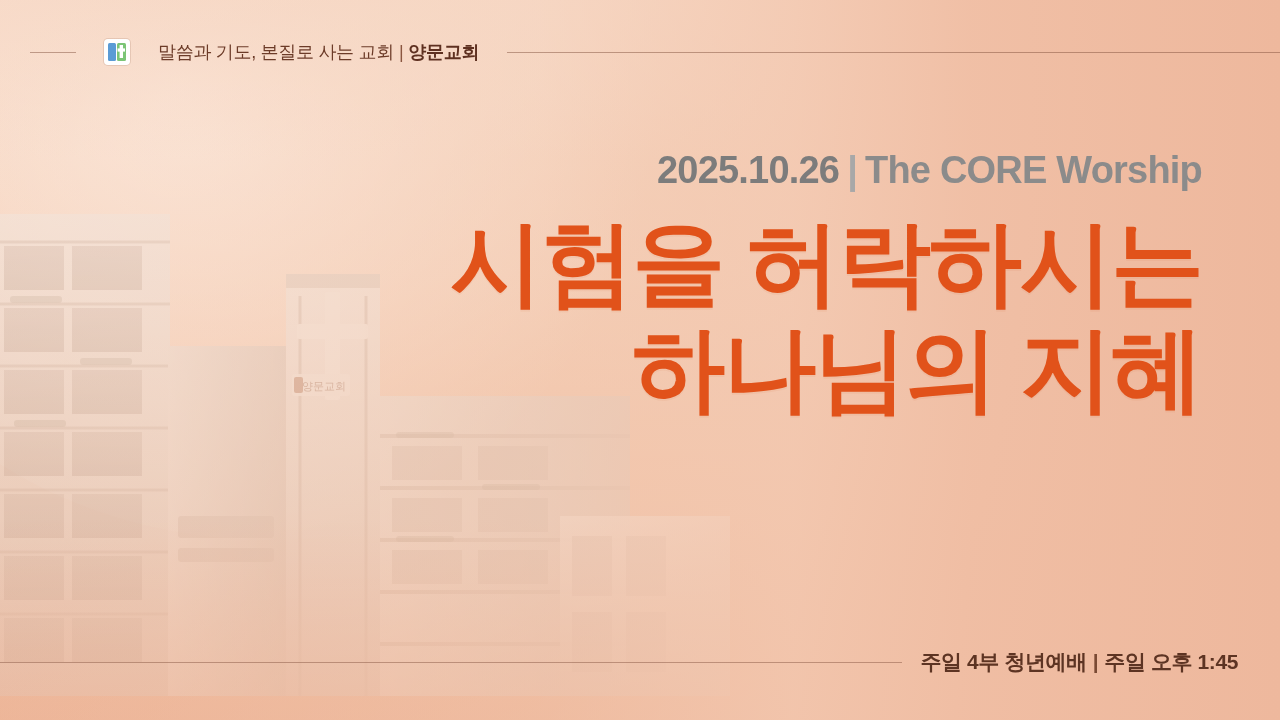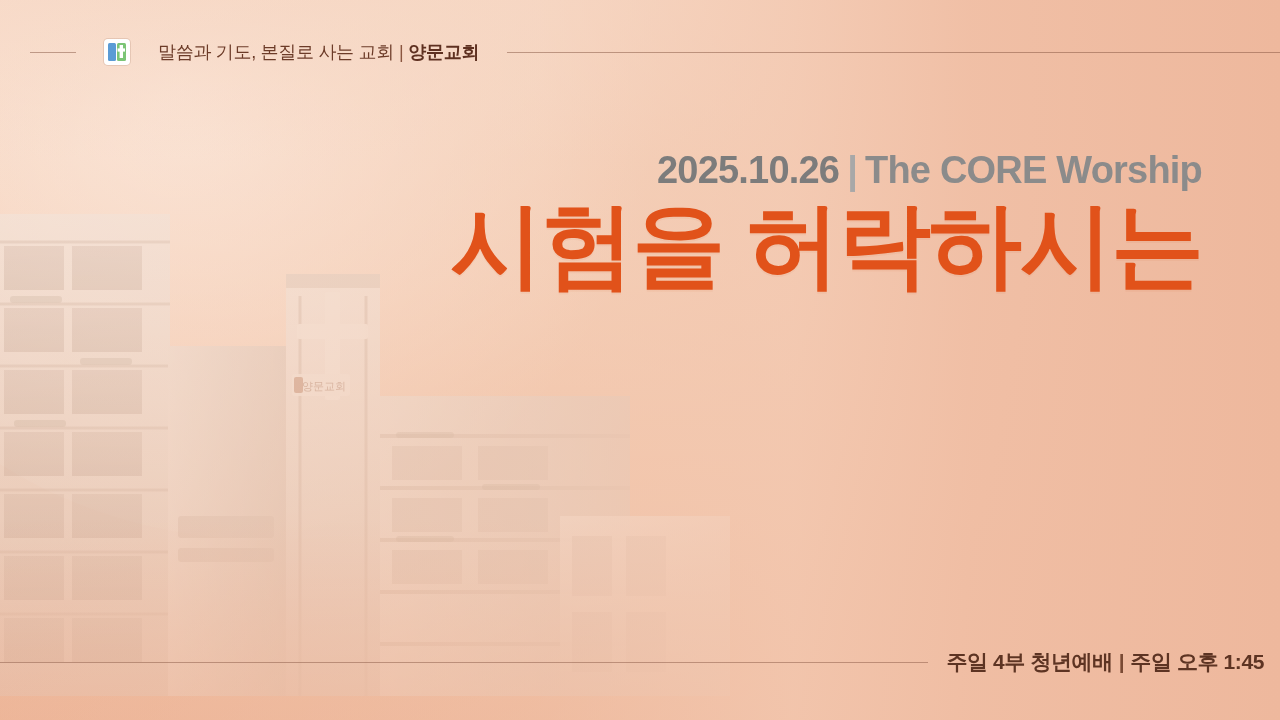--- a/index.html
+++ b/index.html
@@ -73,21 +73,21 @@
   .top-text .sep { color:#8a5640; padding:0 5px; font-weight:500;}
 
   
   .content {
     position:absolute; right:78px; top:150px;
     width:1130px;
     text-align:right;
   }
   .eyebrow {
     font-size:38px; font-weight:800; letter-spacing:-.8px;
-    color:#7c7c7c; line-height:1.1; 
+    color:#7c7c7c; line-height:1.1; margin-bottom:18px;
     white-space:nowrap;
   }
   .eyebrow .en { color:#8b8b8b; }
   .eyebrow .bar { color:#a8a8a8; font-weight:600; padding:0 8px; }
 
   .title {
     color:#e1521a;
     font-weight:700;
     font-size:93px;
     line-height:1.14;
@@ -100,21 +100,21 @@
     margin-top:34px;
     font-size:35px; font-weight:800; color:#5d3423;
     letter-spacing:-1px; white-space:nowrap;
   }
   .subtitle .bar { color:#7a4a34; font-weight:700; padding:0 8px; }
 
   
   .bottombar {
     position:absolute; left:0; bottom:44px; width:100%;
     display:flex; align-items:center; gap:18px;
-    padding-right:16px;
+    padding-right:42px;
   }
   .bottombar .rule.left { flex:1; height:1px; background:rgba(120,70,50,.42); }
   .bottom-text {
     font-size:21px; font-weight:700; color:#5d3423; white-space:nowrap;
     letter-spacing:-.4px;
   }
   .bottom-text .bar { color:#7a4a34; font-weight:600; padding:0 6px; }
 </style>
 </head>
 <body>
@@ -247,20 +247,21 @@
     </div>
     <div class="rule right"></div>
   </div>
 
   <div class="content">
     <div class="eyebrow">
       <span>2025.10.26</span><span class="bar">|</span><span class="en">The CORE Worship</span>
     </div>
 
     <div class="title">시험을 허락하시는</div>
+    <div class="title">하나님의 지혜</div>
 
   </div>
 
   <div class="bottombar">
     <div class="rule left"></div>
     <div class="bottom-text">
       <span>주일 4부 청년예배</span><span class="bar">|</span><span>주일 오후 1:45</span>
     </div>
   </div>
 

